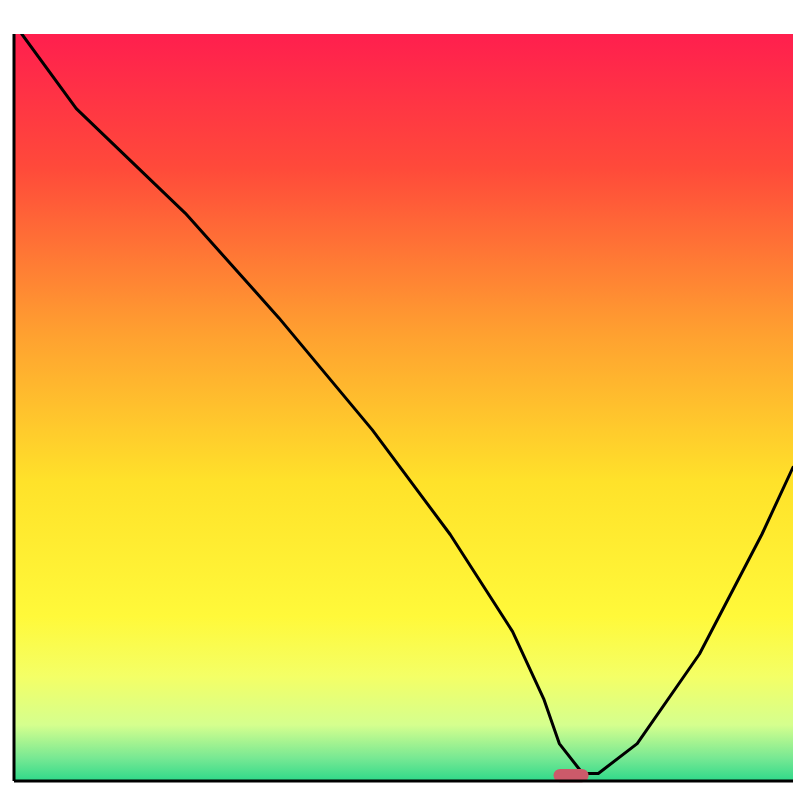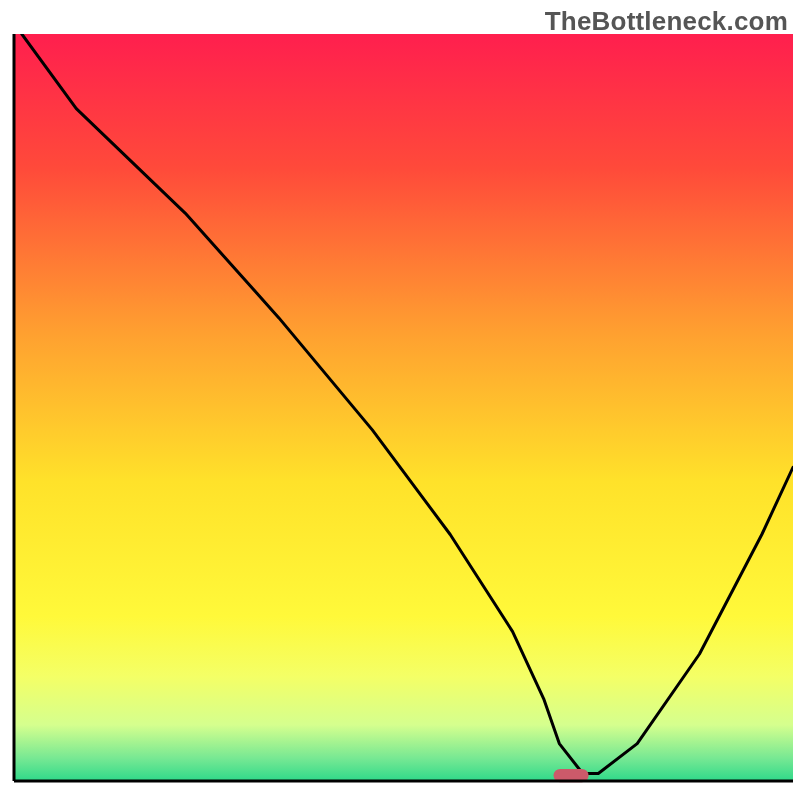--- a/index.html
+++ b/index.html
@@ -32,21 +32,20 @@
     width: 800px;
     height: 800px;
     z-index: 10;
   }
 </style>
 </head>
 <body>
 
 <div class="chart-container">
 
-  <div class="watermark">TheBottleneck.com</div>
 
   <svg class="chart" viewBox="0 0 800 800">
     <defs>
       <linearGradient id="bg-grad" x1="0" y1="0" x2="0" y2="1">
           <stop offset="0%" stop-color="#ff1f4e"></stop>
           <stop offset="18%" stop-color="#ff4a3a"></stop>
           <stop offset="40%" stop-color="#ffa030"></stop>
           <stop offset="60%" stop-color="#ffe22a"></stop>
           <stop offset="78%" stop-color="#fff93a"></stop>
           <stop offset="86%" stop-color="#f4ff66"></stop>

